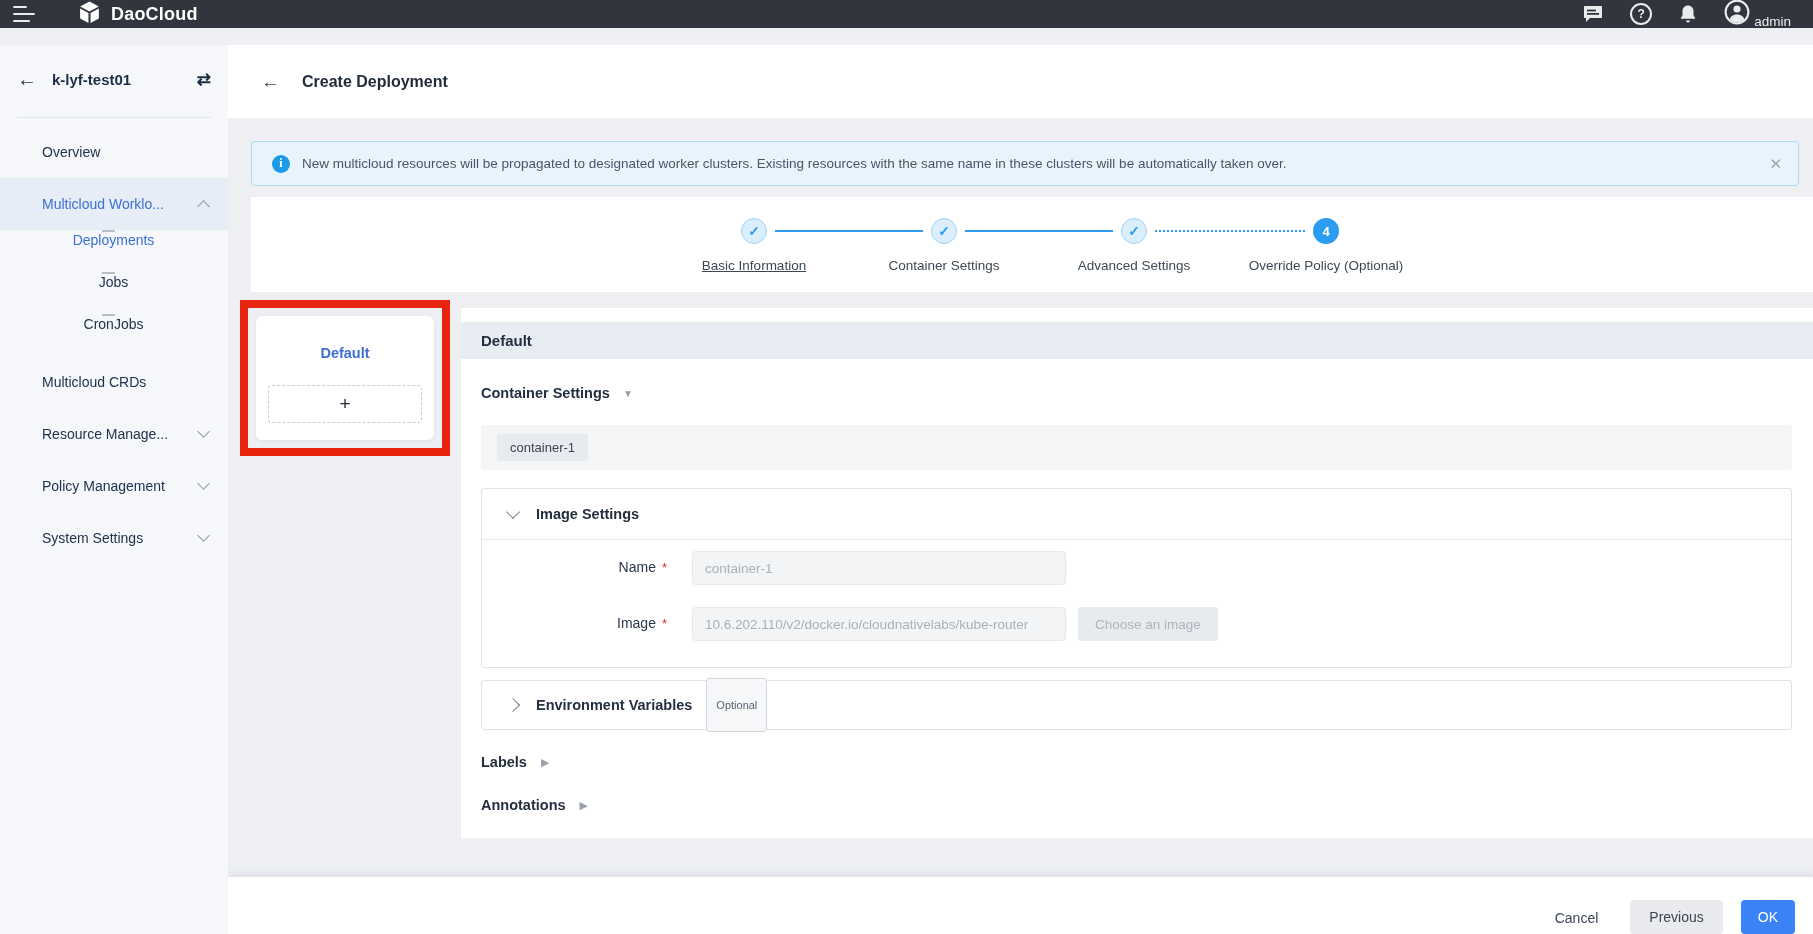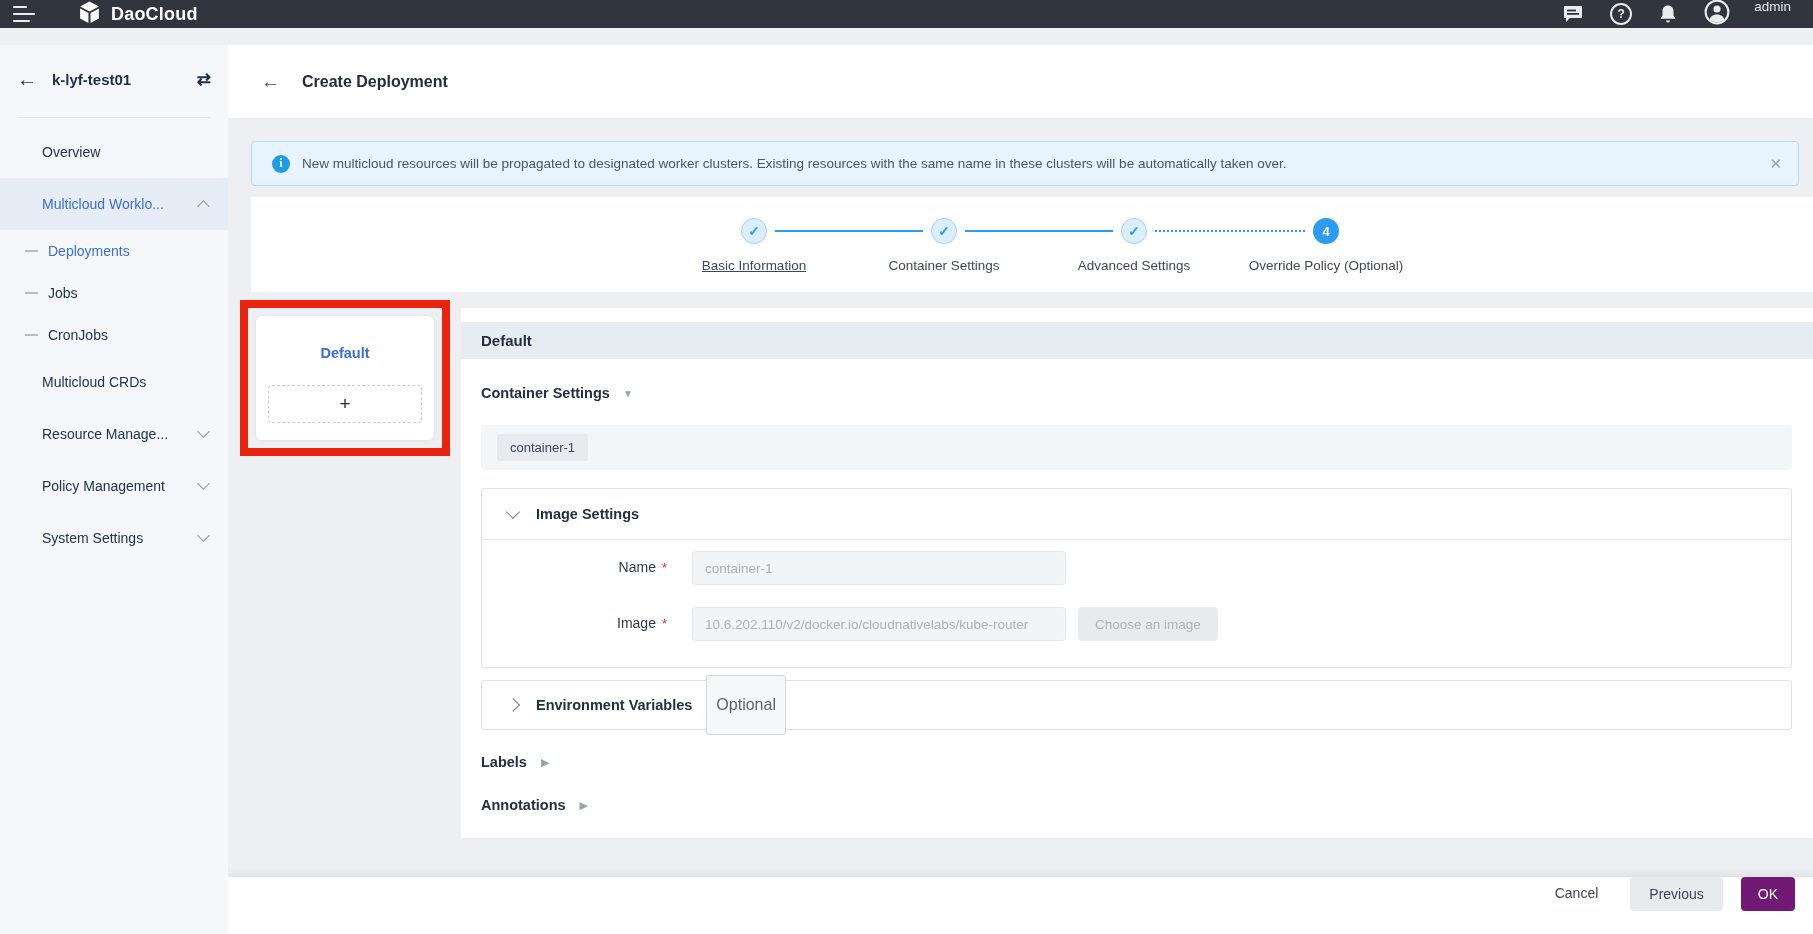--- a/index.html
+++ b/index.html
@@ -8,32 +8,32 @@
   
   .topbar{position:absolute;top:0;left:0;right:0;height:28px;background:#31353d;display:flex;align-items:center;z-index:20;}
   .hamburger{margin-left:13px;cursor:pointer;}
   .hamburger .bar{height:2.6px;background:#e9ebed;border-radius:2px;margin:4.4px 0;}
   .bar.b1{width:14px;} .bar.b2{width:22px;} .bar.b3{width:17px;}
   .logo{display:flex;align-items:center;margin-left:42px;gap:9px;cursor:pointer;}
   .logo-text{color:#ffffff;font-size:18px;font-weight:bold;letter-spacing:.2px;}
   .topbar-right{margin-left:auto;display:flex;align-items:center;gap:27px;margin-right:22px;}
   .tb-icon{display:flex;align-items:center;cursor:pointer;}
   .help-circle{width:18px;height:18px;border:2px solid #e9ebed;border-radius:50%;display:flex;align-items:center;justify-content:center;font-size:12px;font-weight:bold;color:#e9ebed;}
-  .user-group{display:flex;align-items:flex-start;gap:24px;cursor:pointer;}
+  .user-group{display:flex;align-items:flex-end;gap:4px;cursor:pointer;}
   .admin-name{color:#e9ebed;font-size:13.5px;}
 
   
   .sidebar{position:absolute;top:45px;left:0;width:228px;bottom:0;background:#f5f7fa;z-index:10;}
   .sb-head{display:flex;align-items:center;height:68px;padding:0 17px;}
   .sb-back{font-size:20px;font-weight:bold;color:#1d2e45;cursor:pointer;line-height:1;}
   .sb-cluster{font-size:15px;font-weight:bold;color:#1d2e45;margin-left:15px;}
   .sb-switch{margin-left:auto;font-size:17px;font-weight:bold;color:#1d2e45;cursor:pointer;}
   .sb-divider{height:1px;background:#e2e6eb;margin:4px 17px 8px;}
   .sb-item{display:flex;align-items:center;height:52px;padding-left:42px;padding-right:16px;font-size:14px;color:#22334e;cursor:pointer;}
-  .sb-item.sub{height:42px;padding-left:25px;}
+  .sb-item.sub{height:42px;padding-left:15px;flex-direction:column;}
   .sb-item.active-parent{background:#e7edf6;color:#3b6fd4;}
   .sb-item.active-link{color:#3b6fd4;}
   .dash{width:13px;height:2px;background:#b7bec9;margin-right:10px;flex:none;}
   .sb-chev{margin-left:auto;width:8px;height:8px;border-right:1.6px solid #8a94a4;border-bottom:1.6px solid #8a94a4;flex:none;margin-right:4px;}
   .chev-up{transform:rotate(-135deg);margin-top:5px;}
   .chev-down{transform:rotate(45deg);margin-top:-5px;}
 
   
   .main-header{position:absolute;left:228px;top:45px;right:0;height:73px;background:#ffffff;display:flex;align-items:center;}
   .mh-back{margin-left:33px;font-size:19px;color:#3c4654;cursor:pointer;line-height:1;}
@@ -80,30 +80,30 @@
   .bc-right{transform:rotate(-45deg);}
   .is-title{margin-left:18px;}
   .fr-label-wrap{position:absolute;left:60px;width:125px;text-align:right;font-size:14px;color:#2b3648;}
   .req{color:#e02c2c;margin-left:6px;font-size:13px;}
   .fld{position:absolute;left:210px;width:374px;height:34px;background:#f2f4f6;border:1px solid #e5e8ec;border-radius:4px;box-sizing:border-box;padding:0 12px;font-size:13.5px;color:#aab0bb;font-family:"Liberation Sans",sans-serif;}
   .fld::placeholder{color:#aab0bb;opacity:1;}
   .row-name .fr-label-wrap{top:70px;} .row-name .fld{top:62px;}
   .row-image .fr-label-wrap{top:126px;} .row-image .fld{top:118px;}
   .choose-btn{position:absolute;left:596px;top:118px;height:34px;padding:0 17px;background:#e8ebee;border:none;border-radius:4px;font-size:13.5px;color:#aeb4bd;cursor:not-allowed;font-family:"Liberation Sans",sans-serif;}
   .env-box{position:absolute;top:372px;left:20px;right:21px;height:50px;border:1px solid #dfe3e9;border-radius:3px;display:flex;align-items:center;box-sizing:border-box;cursor:pointer;}
-  .optional-badge{margin-left:14px;border:1px solid #d2d7dd;background:#f6f7f9;border-radius:3px;padding:20px 9px;font-size:16px;color:#5a6372;}
+  .optional-badge{margin-left:14px;border:1px solid #d2d7dd;background:#f6f7f9;border-radius:3px;padding:20px 9px;font-size:11px;color:#5a6372;}
   .collapse-row{position:absolute;left:20px;display:flex;align-items:center;gap:14px;cursor:pointer;}
   .row-labels{top:446px;} .row-annotations{top:489px;}
 
   
-  .footer{position:absolute;left:228px;right:0;bottom:0;height:57px;background:#ffffff;box-shadow:0 -3px 8px rgba(40,50,70,.09);display:flex;align-items:flex-start;justify-content:flex-end;gap:18px;padding-right:18px;box-sizing:border-box;z-index:8;}
+  .footer{position:absolute;left:228px;right:0;bottom:0;height:57px;background:#ffffff;box-shadow:0 -3px 8px rgba(40,50,70,.09);display:flex;align-items:flex-end;justify-content:flex-end;gap:18px;padding-right:18px;box-sizing:border-box;z-index:8;}
   .btn{font-family:"Liberation Sans",sans-serif;font-size:14px;cursor:pointer;}
   .btn-cancel{color:#3c4654;background:none;border:none;padding:8px 14px;}
   .btn-previous{color:#3c4654;background:#e8eaee;border:none;border-radius:4px;padding:9px 19px;}
-  .btn-ok{color:#ffffff;background:#701a75;border:none;border-radius:4px;padding:9px 17px;}
+  .btn-ok{color:#ffffff;background:#3b82f6;border:none;border-radius:4px;padding:9px 17px;}
 </style>
 </head>
 <body>
 
 <div class="screen">
 
   <div class="topbar">
     <div class="hamburger">
       <div class="bar b1"></div>
         <div class="bar b2"></div>

